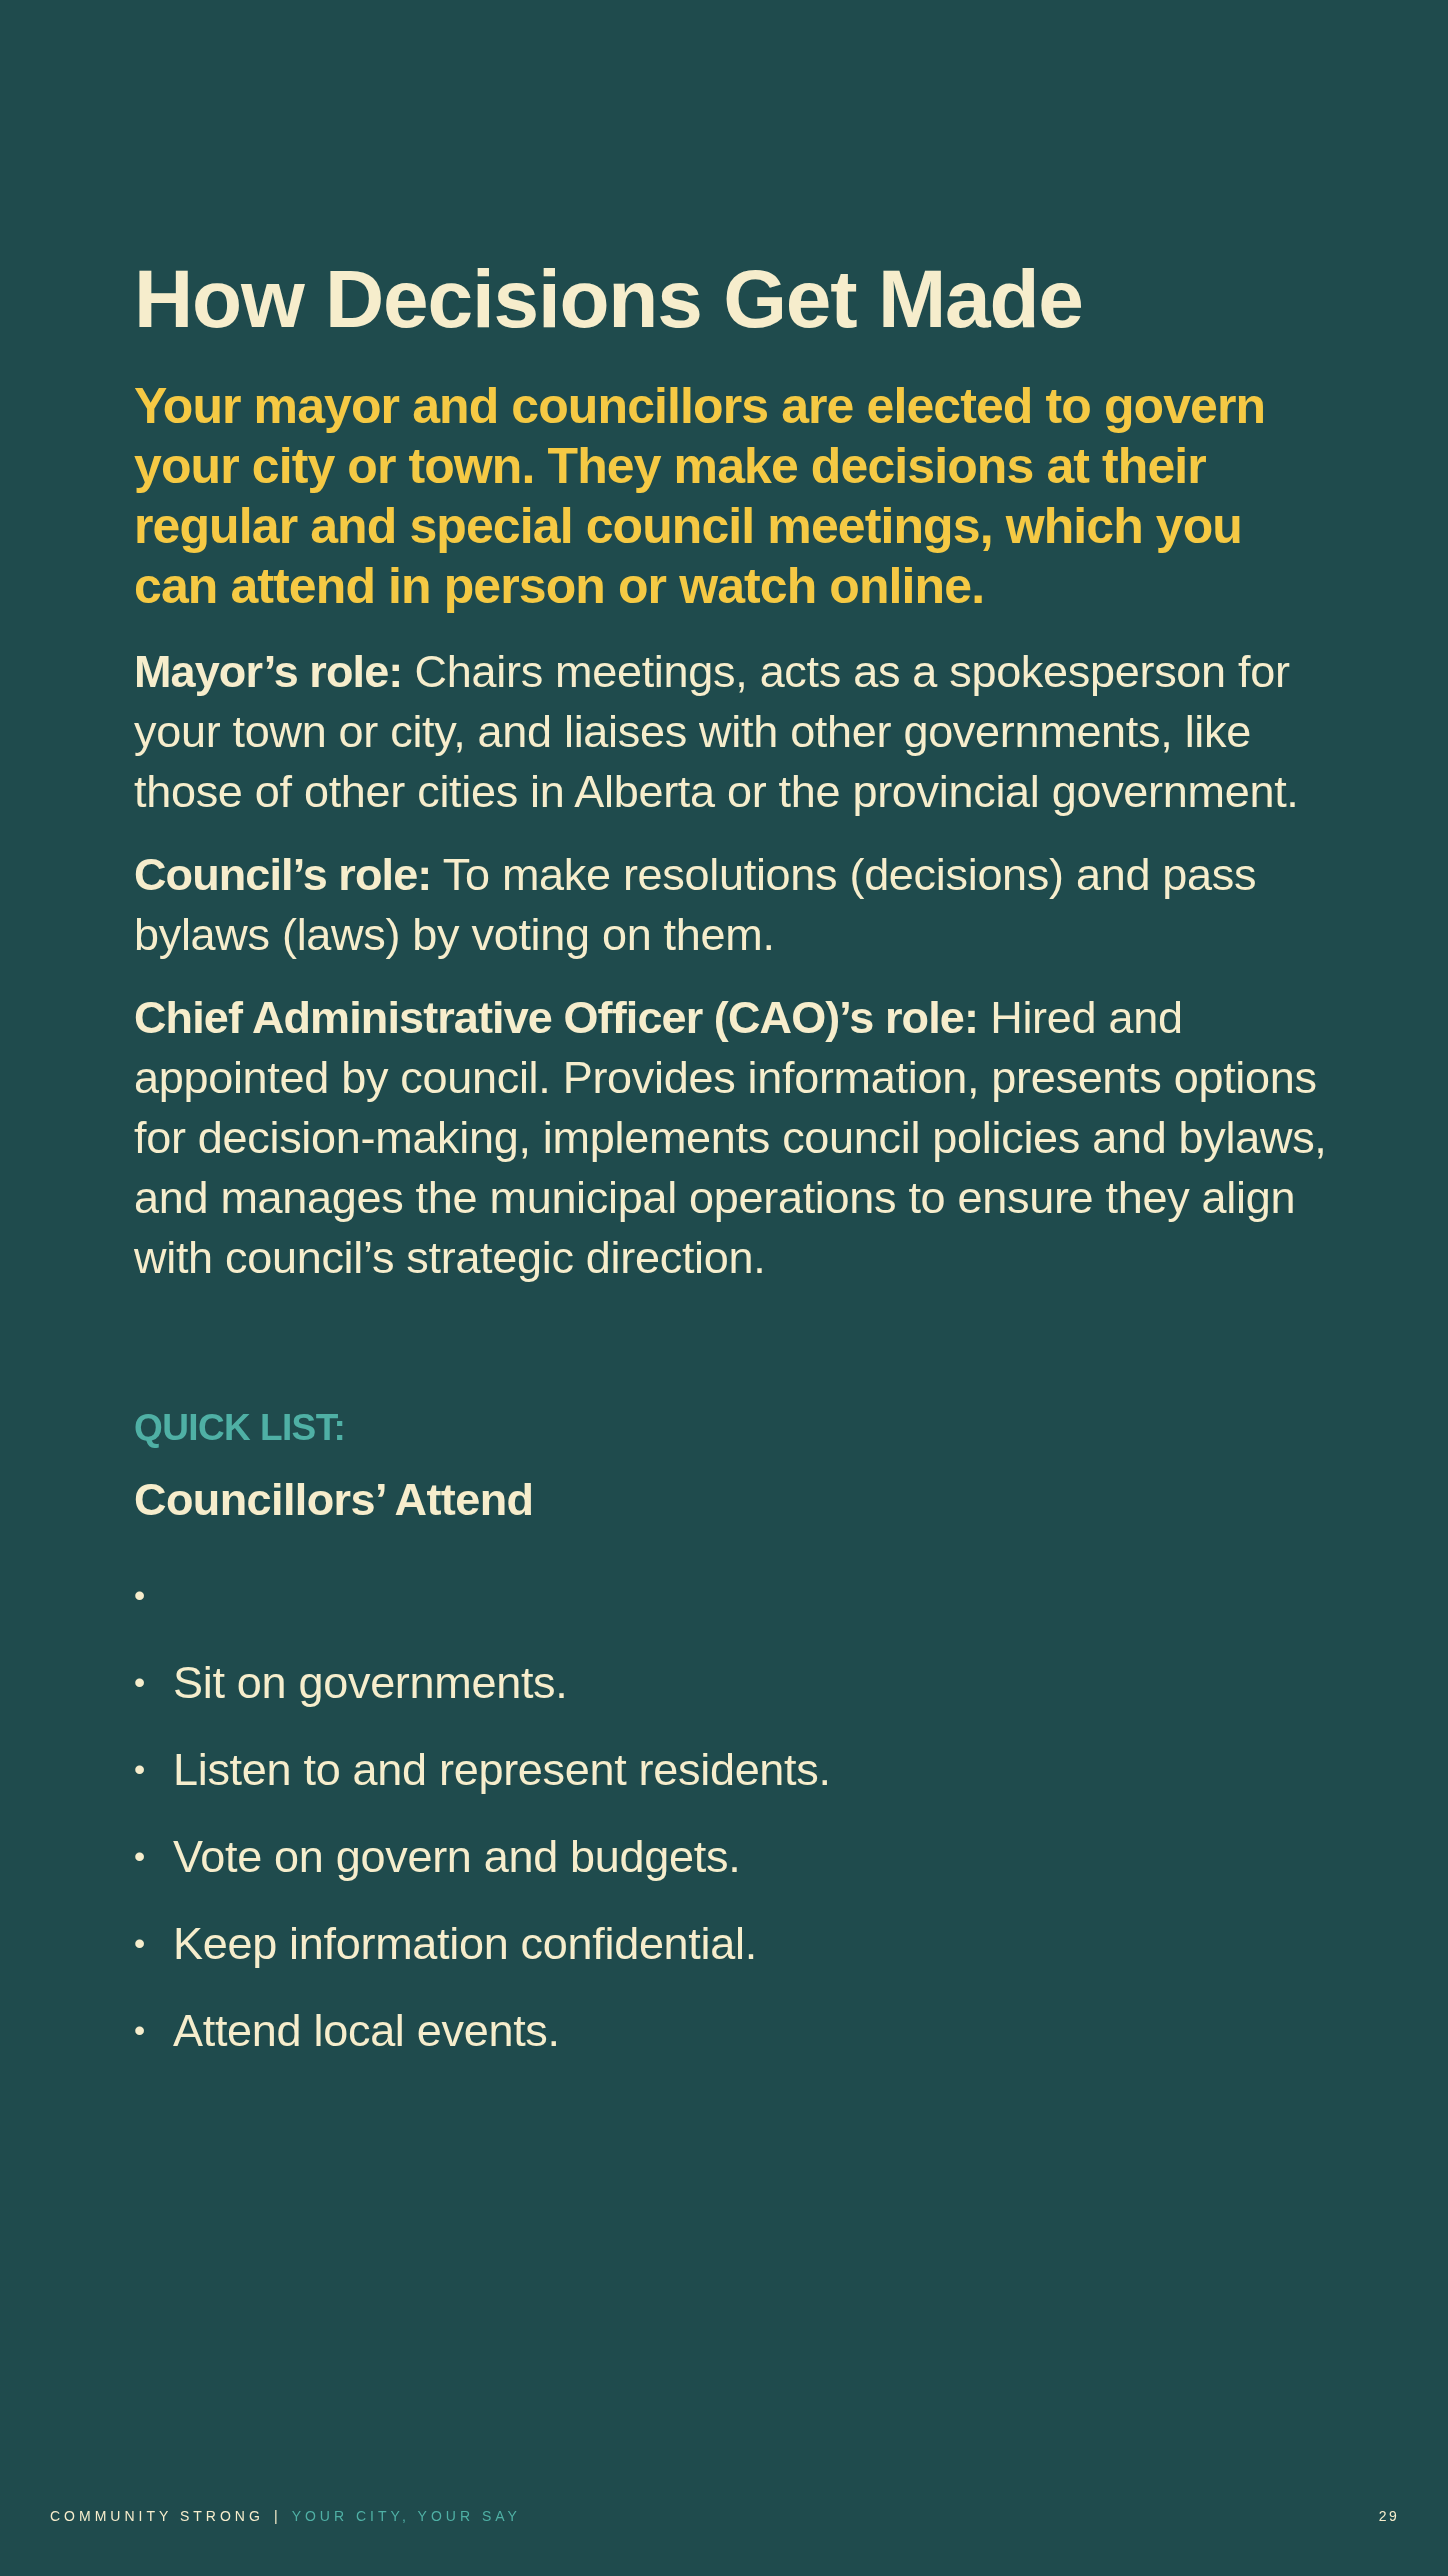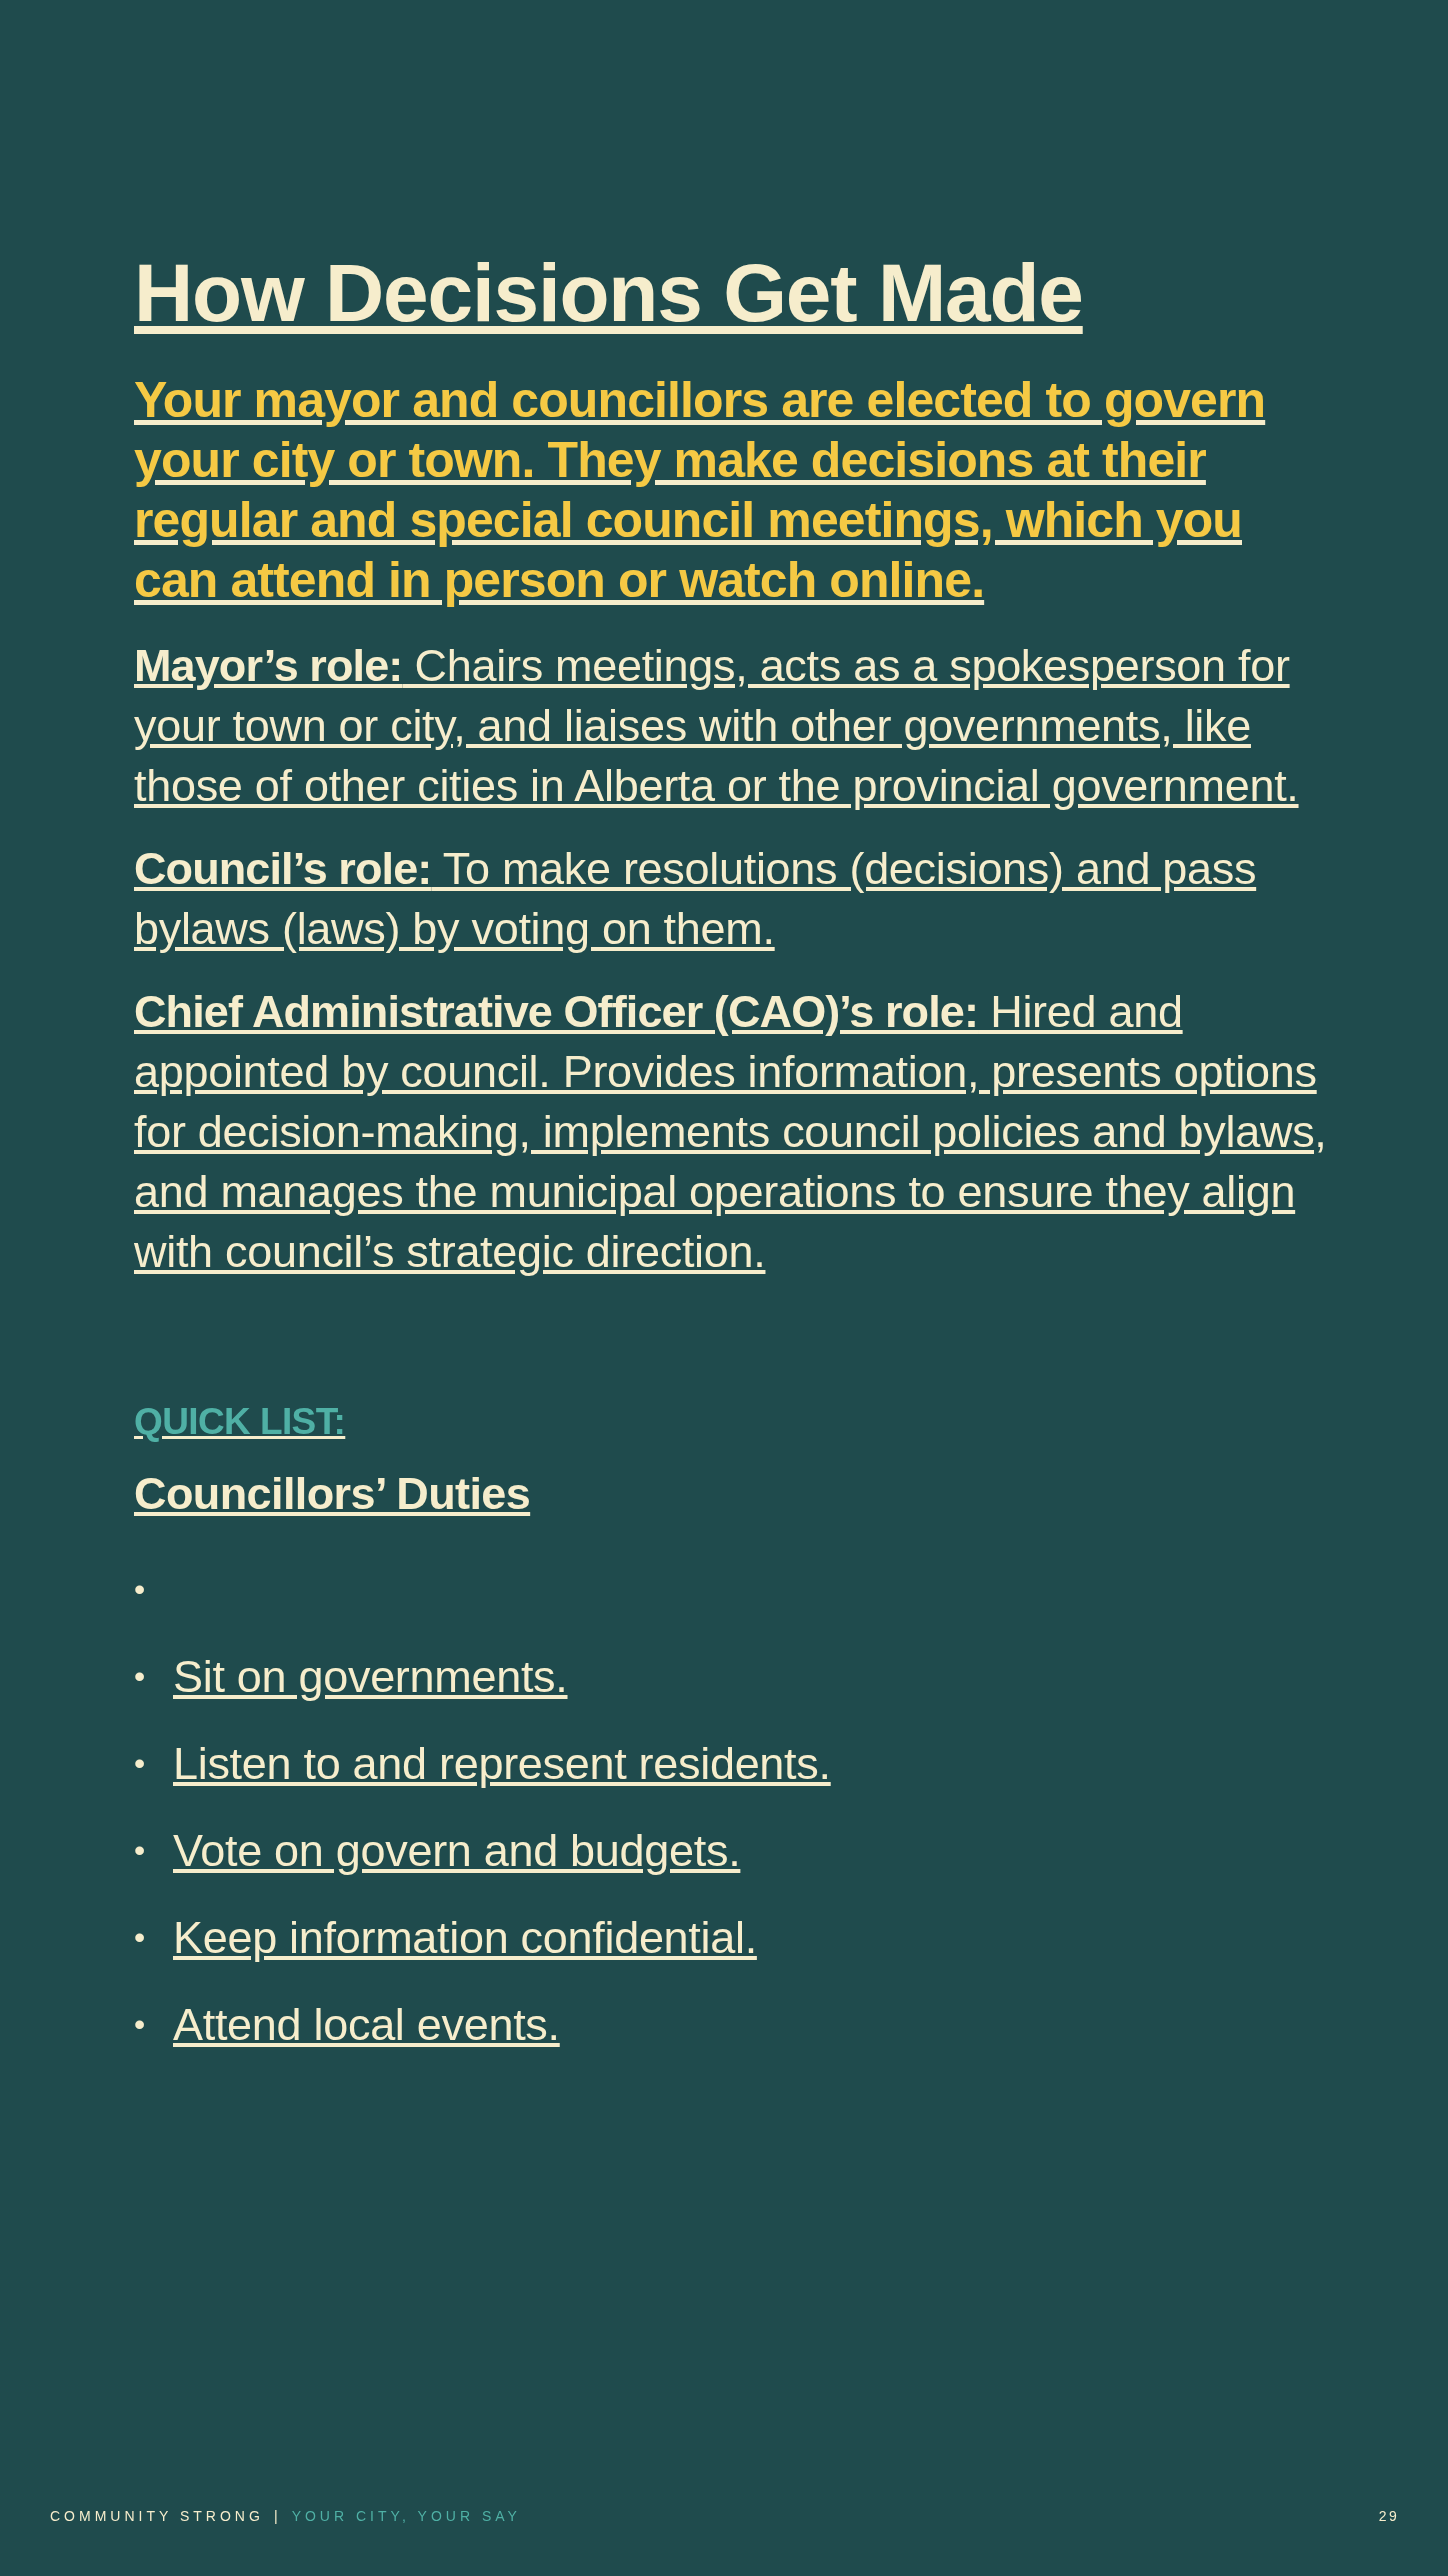--- a/index.html
+++ b/index.html
@@ -4,21 +4,21 @@
 <style>
   html, body { margin:0; padding:0; }
   body {
     width:1449px; height:2576px; overflow:hidden;
     background:#1f4b4d;
     font-family:"Liberation Sans", "DejaVu Sans", sans-serif;
     color:#f6edcc;
     position:relative;
   }
   .page { position:absolute; left:0; top:0; width:1449px; height:2576px; }
-  .content { position:absolute; left:134px; top:243px; width:1194px;text-decoration:underline; }
+  .content { position:absolute; left:134px; top:249px; width:1194px; }
   .title {
     font-size:82px; font-weight:700; letter-spacing:-1.2px;
     line-height:99px; margin:0; color:#f6edcc;
   }
   .lead {
     margin:28px 0 0 0; color:#f5c944; font-weight:700;
     font-size:50px; line-height:60px; letter-spacing:-0.9px;
   }
   .role {
     margin:25.5px 0 0 0; font-size:45px; line-height:60px;
@@ -69,21 +69,21 @@
 
     <p class="role">
       <span class="label">Council’s role:</span><span> To make resolutions (decisions) and pass bylaws (laws) by voting on them.</span>
     </p>
 
     <p class="role">
       <span class="label">Chief Administrative Officer (CAO)’s role:</span><span> Hired and appointed by council. Provides information, presents options for decision-making, implements council policies and bylaws, and manages the municipal operations to ensure they align with council’s strategic direction.</span>
     </p>
 
     <div class="quick">QUICK LIST:</div>
-    <div class="duties-title">Councillors’ Duties</div>
+    <div class="duties-title">Councillors’ Attend</div>
 
     <ul class="duties">
       <li>
         <span class="bullet">•</span>
       </li>
       <li>
         <span class="bullet">•</span>
         <span>Sit on governments.</span>
       </li>
       <li>

